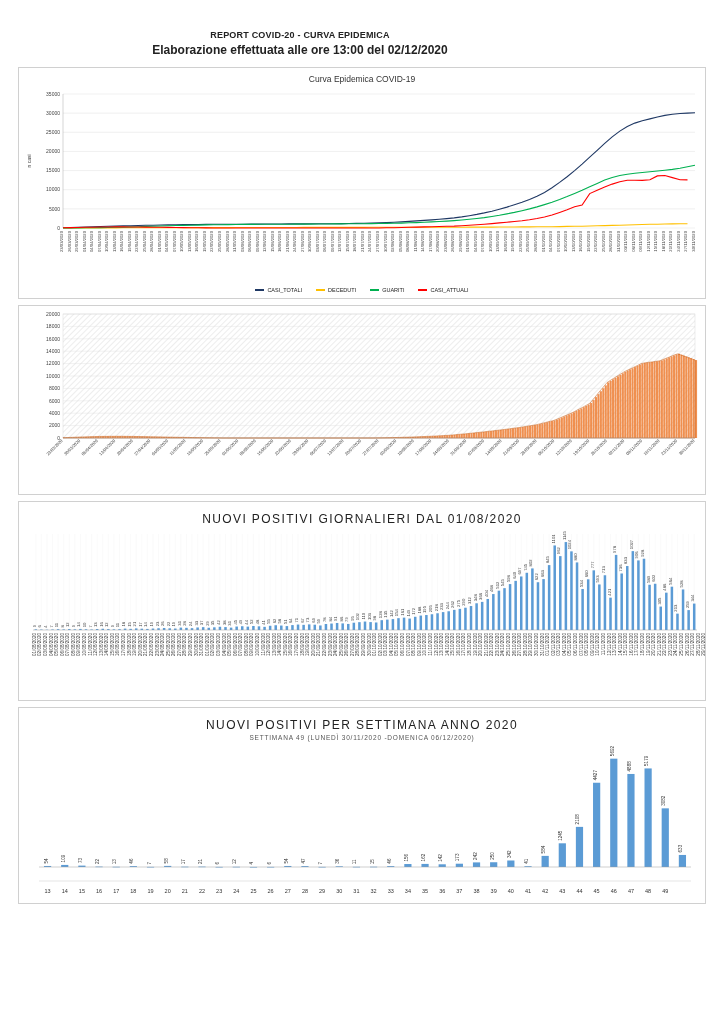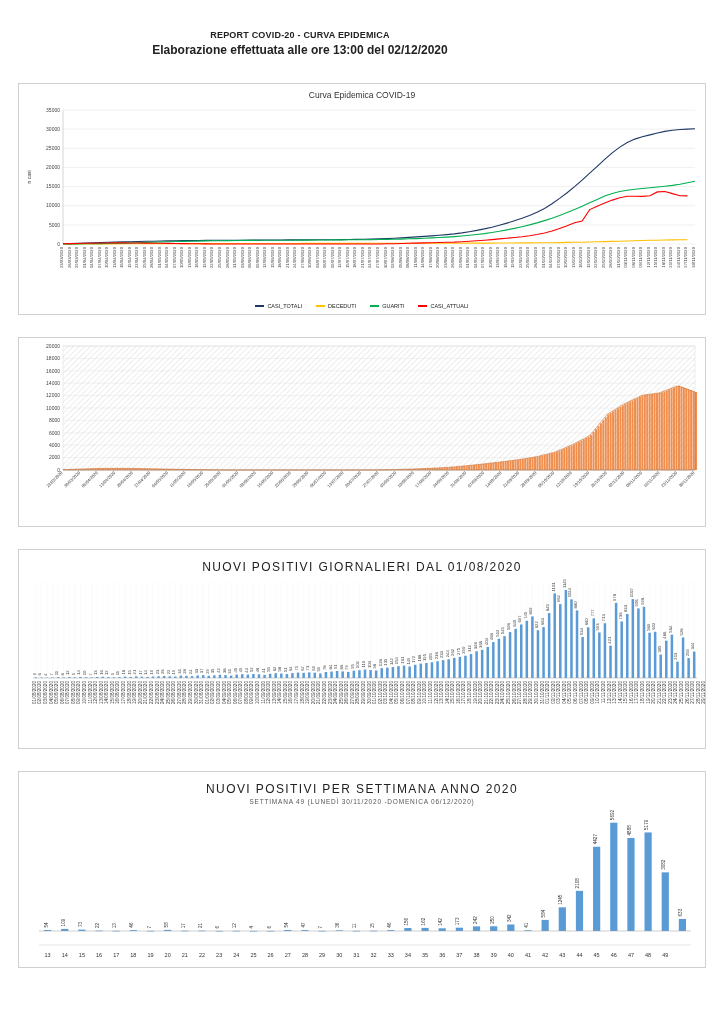--- a/index.html
+++ b/index.html
@@ -18,21 +18,21 @@
   .caserta{position:absolute;left:60px;top:4px;background:#1a3c7a;color:#fff;font-size:11px;
        font-weight:bold;letter-spacing:1px;padding:2px 5px;}
   .regione-txt{position:absolute;left:0;top:14px;font-size:5.5px;color:#1a3c7a;font-weight:bold;letter-spacing:.3px;}
   .campania-txt{position:absolute;left:58px;top:2px;font-size:5px;color:#1a3c7a;font-weight:bold;letter-spacing:.5px;}
 
   .titlebox{flex:1;text-align:center;padding-top:16px;}
   .titlebox .t1{font-size:9px;font-weight:bold;letter-spacing:.2px;}
   .titlebox .t2{font-size:12px;font-weight:bold;margin-top:3px;}
 
   
-  .panel{border:1px solid #d0d0d0;margin:22px 18px;background:#fff;box-sizing:border-box;}
+  .panel{border:1px solid #d0d0d0;margin:6px 18px;background:#fff;box-sizing:border-box;}
   .panel-title{text-align:center;font-size:8.5px;color:#333;padding:6px 0 2px 0;}
   .panel-title.big{font-size:12px;letter-spacing:1.4px;color:#222;padding-top:10px;}
   .panel-sub{text-align:center;font-size:6.5px;color:#555;letter-spacing:.8px;padding-bottom:2px;}
 
   .plot-wrap{position:relative;}
   svg{display:block;}
 
   .legend{display:flex;justify-content:center;gap:14px;font-size:5.5px;padding:1px 0 5px 0;}
   .legend .it{display:flex;align-items:center;gap:3px;}
   .legend .sw{width:9px;height:2px;display:inline-block;}

